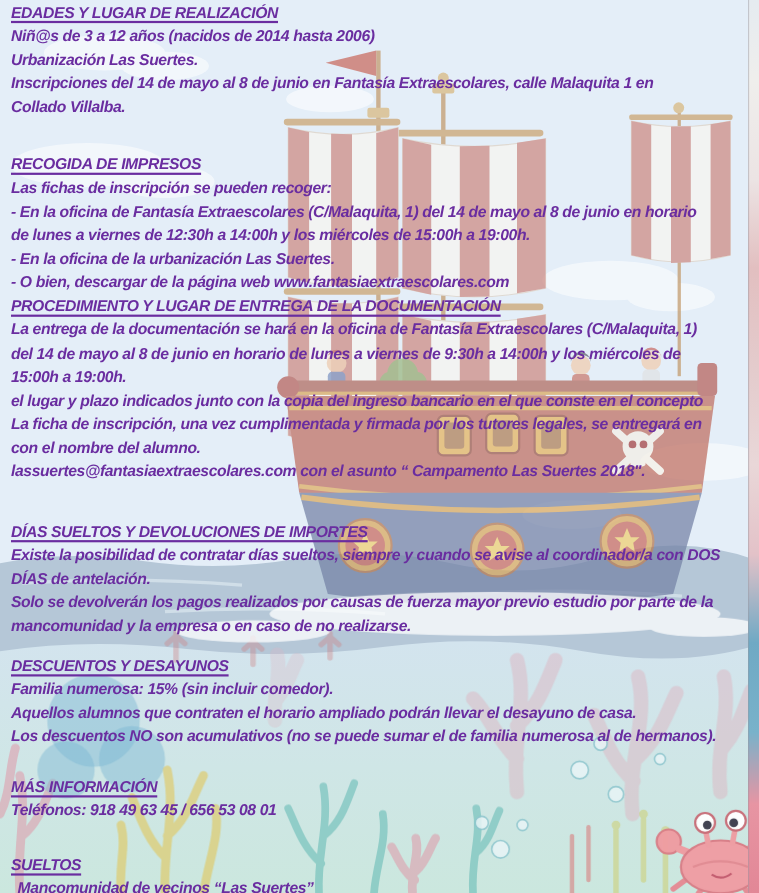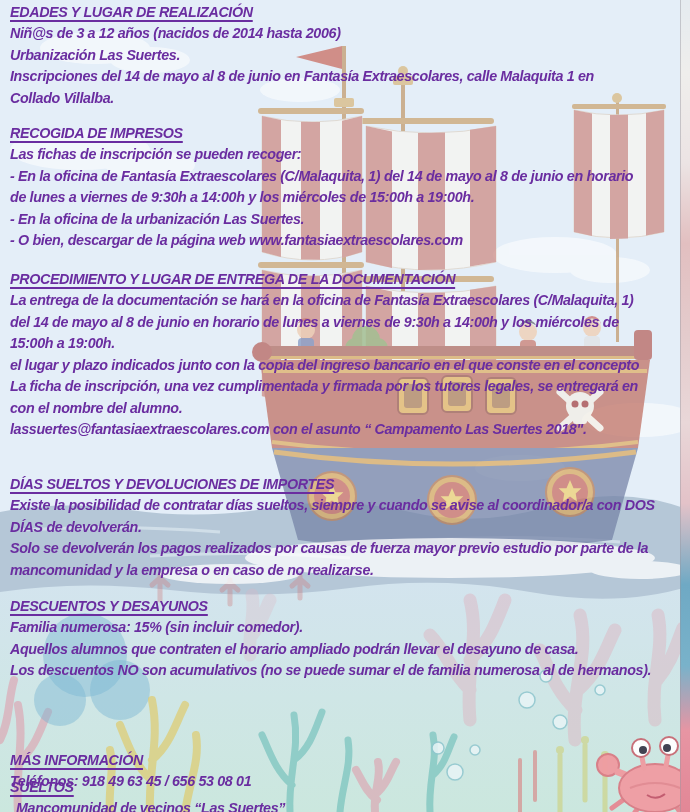--- a/index.html
+++ b/index.html
@@ -18,22 +18,22 @@
   }
   .txt{
     position:absolute;left:10px;top:0;width:676px;height:812px;z-index:3;
     color:#6a2da0;font-weight:bold;font-style:italic;
     font-size:14.3px;letter-spacing:-0.35px;line-height:21.45px;
   }
   .sec{position:absolute;left:0;width:100%;}
   .sec div{white-space:nowrap;}
   .h{text-decoration:underline;text-decoration-thickness:1.5px;text-underline-offset:3px;}
   .indent{padding-left:6px;}
-  .s1{top:2px;} .s2{top:123px;} .s3{top:269px;} .s4{top:474px;font-style:italic;}
-  .s5{top:596px;} .s6{top:750px;} .s7{top:777px;}
+  .s1{top:2px;} .s2{top:140px;} .s3{top:269px;} .s4{top:474px;font-style:italic;}
+  .s5{top:596px;} .s6{top:706px;} .s7{top:777px;}
 </style>
 </head>
 <body>
 
 <div class="page">
 
   <svg class="bg" width="690" height="812" viewBox="0 0 690 812">
     <defs>
       <linearGradient id="uw" x1="0" y1="0" x2="0" y2="1">
         <stop offset="0" stop-color="#d3e4ee"></stop>
@@ -258,40 +258,40 @@
       <div>Niñ@s de 3 a 12 años (nacidos de 2014 hasta 2006)</div>
       <div>Urbanización Las Suertes.</div>
       <div>Inscripciones del 14 de mayo al 8 de junio en Fantasía Extraescolares, calle Malaquita 1 en</div>
       <div>Collado Villalba.</div>
     </section>
 
     <section class="sec s2">
       <div class="h">RECOGIDA DE IMPRESOS</div>
       <div>Las fichas de inscripción se pueden recoger:</div>
       <div>- En la oficina de Fantasía Extraescolares (C/Malaquita, 1) del 14 de mayo al 8 de junio en horario</div>
-      <div>de lunes a viernes de 9:30h a 14:00h y los miércoles de 15:00h a 19:00h.</div>
+      <div>de lunes a viernes de 12:30h a 14:00h y los miércoles de 15:00h a 19:00h.</div>
       <div>- En la oficina de la urbanización Las Suertes.</div>
       <div>- O bien, descargar de la página web www.fantasiaextraescolares.com</div>
     </section>
 
     <section class="sec s3">
       <div class="h">PROCEDIMIENTO Y LUGAR DE ENTREGA DE LA DOCUMENTACIÓN</div>
       <div>La entrega de la documentación se hará en la oficina de Fantasía Extraescolares (C/Malaquita, 1)</div>
       <div>del 14 de mayo al 8 de junio en horario de lunes a viernes de 9:30h a 14:00h y los miércoles de</div>
       <div>15:00h a 19:00h.</div>
       <div>el lugar y plazo indicados junto con la copia del ingreso bancario en el que conste en el concepto</div>
       <div>La ficha de inscripción, una vez cumplimentada y firmada por los tutores legales, se entregará en</div>
       <div>con el nombre del alumno.</div>
       <div>lassuertes@fantasiaextraescolares.com con el asunto “ Campamento Las Suertes 2018".</div>
     </section>
 
     <section class="sec s4">
       <div class="h">DÍAS SUELTOS Y DEVOLUCIONES DE IMPORTES</div>
       <div>Existe la posibilidad de contratar días sueltos, siempre y cuando se avise al coordinador/a con DOS</div>
-      <div>DÍAS de devolverán.</div>
+      <div>DÍAS de antelación.</div>
       <div>Solo se devolverán los pagos realizados por causas de fuerza mayor previo estudio por parte de la</div>
       <div>mancomunidad y la empresa o en caso de no realizarse.</div>
     </section>
 
     <section class="sec s5">
       <div class="h">DESCUENTOS Y DESAYUNOS</div>
       <div>Familia numerosa: 15% (sin incluir comedor).</div>
       <div>Aquellos alumnos que contraten el horario ampliado podrán llevar el desayuno de casa.</div>
       <div>Los descuentos NO son acumulativos (no se puede sumar el de familia numerosa al de hermanos).</div>
     </section>

